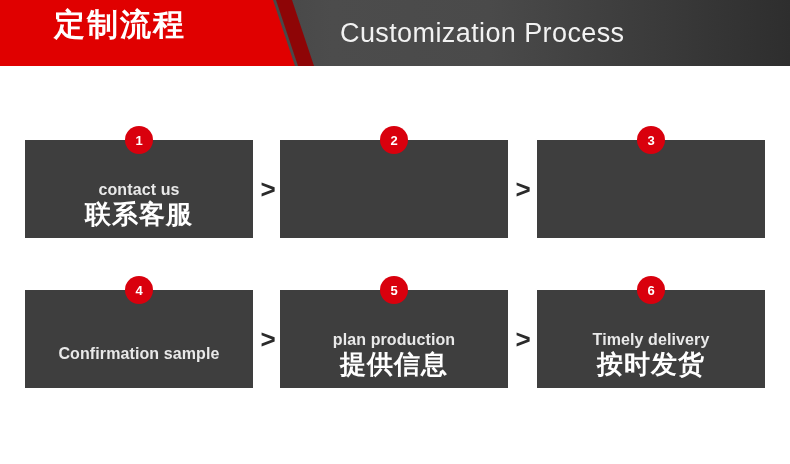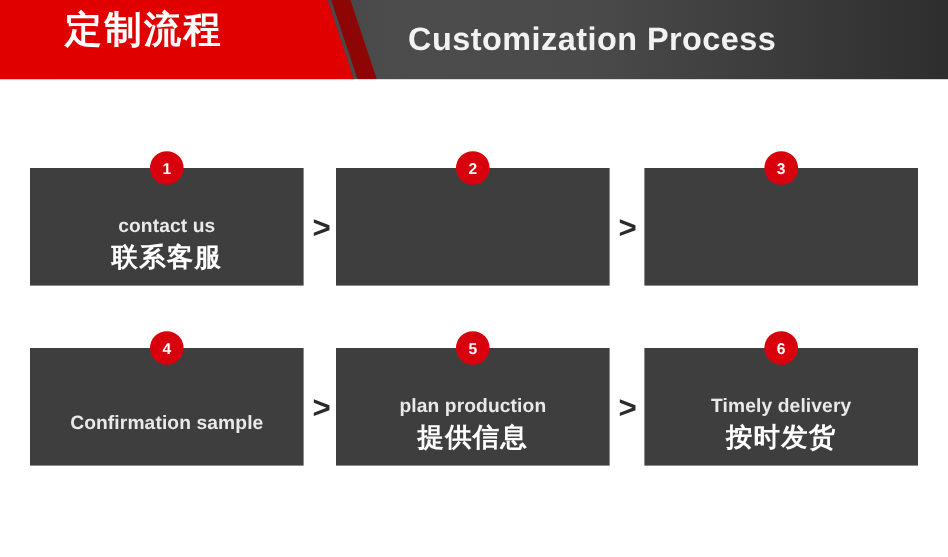--- a/index.html
+++ b/index.html
@@ -68,21 +68,21 @@
   }
   .header-en {
     position: absolute;
     left: 340px;
     top: 0;
     height: 66px;
     display: flex;
     align-items: center;
     color: #f2f2f2;
     font-size: 27px;
-    font-weight: bold;
+    font-weight: normal;
     letter-spacing: 0.4px;
     white-space: nowrap;
   }
 
   
   .steps {
     position: absolute;
     left: 25px;
     top: 140px;
     width: 740px;
@@ -123,21 +123,21 @@
     color: #e9e9e9;
     font-size: 16px;
     font-weight: bold;
     line-height: 21px;
     white-space: nowrap;
     letter-spacing: 0.1px;
     margin-top: 28px;
   }
   .step-cn {
     color: #ffffff;
-    font-size: 22px;
+    font-size: 26px;
     font-weight: bold;
     line-height: 27px;
     white-space: nowrap;
     letter-spacing: 1px;
     margin-top: 1px;
   }
 
   .badge {
     position: absolute;
     left: 50%;

